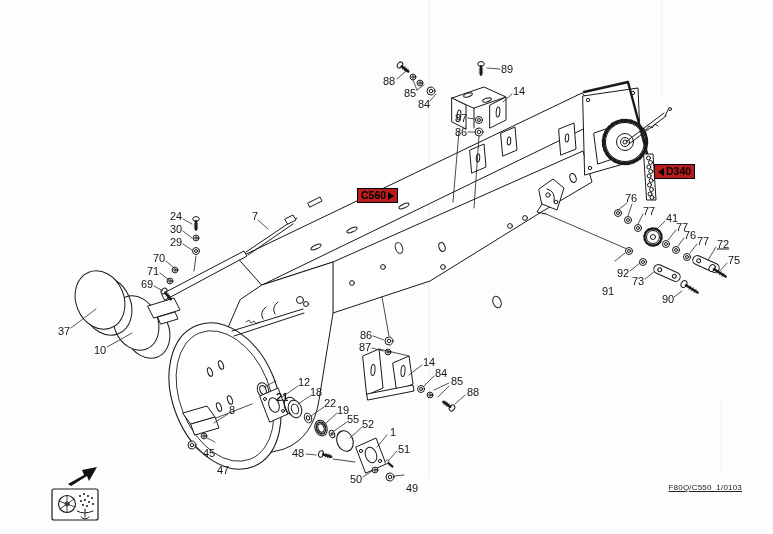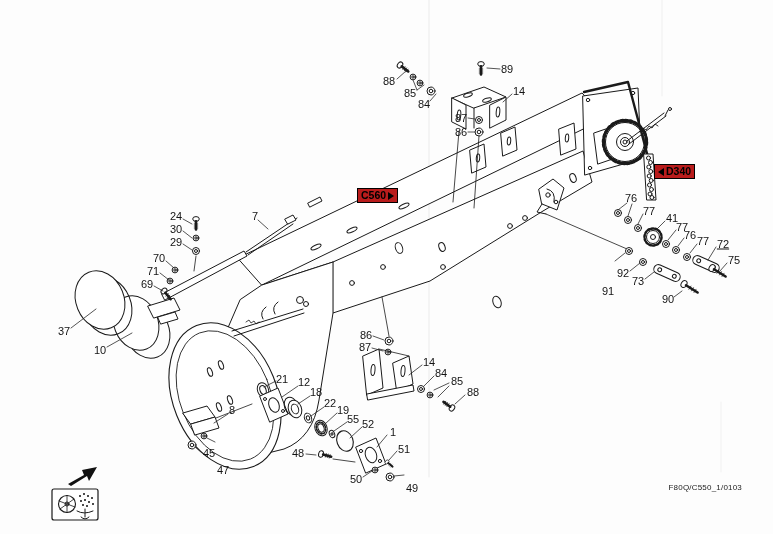--- a/index.html
+++ b/index.html
@@ -14,21 +14,21 @@
   }
   .ref-box{
     position:absolute;display:flex;align-items:center;gap:2px;
     border:1.5px solid #000;background:#b91c1c;height:13px;padding:0 3px;
     font:bold 10.5px/1 "Liberation Sans",sans-serif;color:#000;
   }
   .tri-right{width:0;height:0;border-left:6px solid #000;border-top:4px solid transparent;border-bottom:4px solid transparent;}
   .tri-left{width:0;height:0;border-right:6px solid #000;border-top:4px solid transparent;border-bottom:4px solid transparent;}
   .drawing-code{
     position:absolute;right:31px;top:484px;
-    font:8px/1 "Liberation Sans",sans-serif;color:#222;letter-spacing:.2px;
+    font:8px/1 "Liberation Sans",sans-serif;color:#222;letter-spacing:.2px;text-decoration:underline;
   }
   svg path, svg line, svg circle, svg ellipse, svg rect, svg polyline{vector-effect:none;}
 </style>
 </head>
 <body>
 
 <div class="stage">
 
 <svg width="773" height="534" viewBox="0 0 773 534" fill="none" stroke="#1a1a1a" stroke-width="1" stroke-linejoin="round" stroke-linecap="round">
 
@@ -417,21 +417,21 @@
       <div class="part-label" style="left: 176px; top: 242px;">29</div>
       <div class="part-label" style="left: 159px; top: 258px;">70</div>
       <div class="part-label" style="left: 153px; top: 271px;">71</div>
       <div class="part-label" style="left: 147px; top: 284px;">69</div>
       <div class="part-label" style="left: 255px; top: 216px;">7</div>
       <div class="part-label" style="left: 64px; top: 331px;">37</div>
       <div class="part-label" style="left: 100px; top: 350px;">10</div>
       <div class="part-label" style="left: 232px; top: 410px;">8</div>
       <div class="part-label" style="left: 223px; top: 443px; margin-top: 27px;">47</div>
       <div class="part-label" style="left: 209px; top: 453px;">45</div>
-      <div class="part-label" style="left: 282px; top: 379px;">21</div>
+      <div class="part-label" style="left: 282px; top: 397px; font-weight: bold;">21</div>
       <div class="part-label" style="left: 304px; top: 382px;">12</div>
       <div class="part-label" style="left: 316px; top: 392px;">18</div>
       <div class="part-label" style="left: 330px; top: 403px;">22</div>
       <div class="part-label" style="left: 343px; top: 410px;">19</div>
       <div class="part-label" style="left: 353px; top: 419px;">55</div>
       <div class="part-label" style="left: 368px; top: 424px;">52</div>
       <div class="part-label" style="left: 393px; top: 432px;">1</div>
       <div class="part-label" style="left: 404px; top: 449px;">51</div>
       <div class="part-label" style="left: 298px; top: 453px;">48</div>
       <div class="part-label" style="left: 356px; top: 479px;">50</div>

